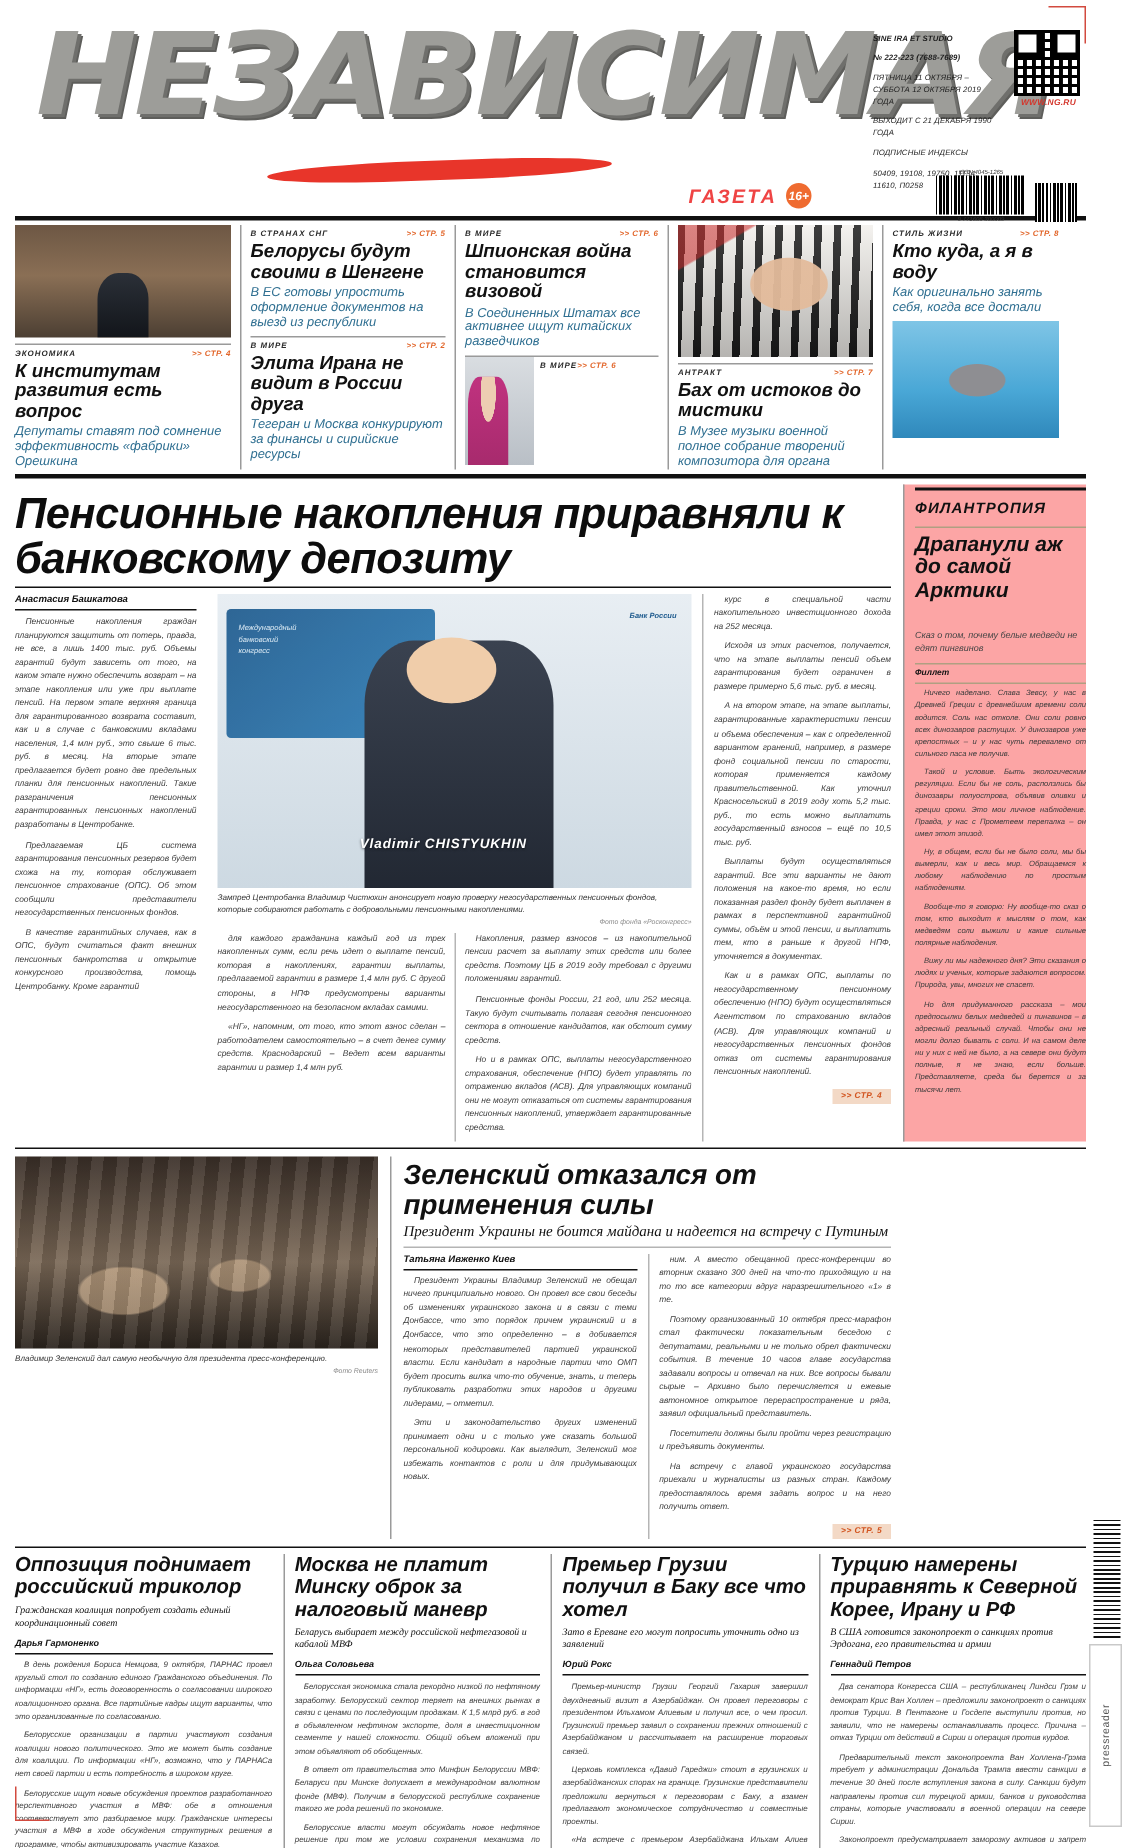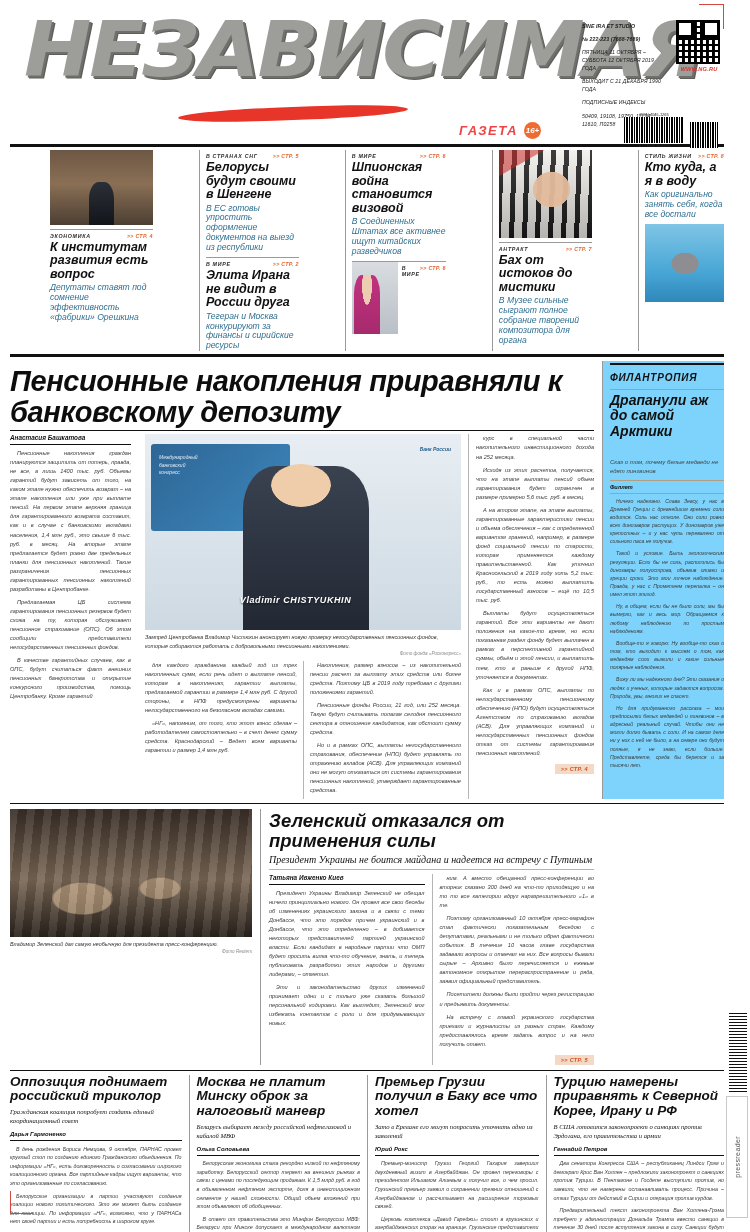--- a/index.html
+++ b/index.html
@@ -54,21 +54,21 @@
   .bc2{width:28px;}
   .bc-lbl{font-size:4px;color:#333;text-align:center;}
 
   
   .rule-thick{height:3px;background:#111;margin:0;}
   .rule-thin{height:1px;background:#111;}
   .rule-hair{height:.7px;background:#b4b4b4;}
 
   
   .topstrip{display:flex;gap:0;margin-top:3px;}
-  .ts-col{box-sizing:border-box;margin-left:40px;}
+  .ts-col{box-sizing:border-box;}
   .ts-col + .ts-col{border-left:.7px solid #9a9a9a;padding-left:6px;}
   .ts-col{padding-right:6px;}
   .c1{width:150px;}
   .c2{width:143px;}
   .c3{width:142px;}
   .c4{width:143px;}
   .c5{width:118px;padding-right:0;}
   .kicker{display:flex;justify-content:space-between;align-items:baseline;margin:3px 0 2px;}
   .kicker .sec{font-size:5.3px;font-weight:bold;letter-spacing:.7px;color:#2b2b2b;text-transform:uppercase;}
   .kicker .pgref{font-size:5.3px;font-weight:bold;color:#e2672c;letter-spacing:.3px;white-space:nowrap;}
@@ -96,21 +96,21 @@
   .ph-merkel:after{content:"";position:absolute;left:4%;top:18%;width:58%;height:86%;
      background:radial-gradient(ellipse at 50% 18%,#edcdb2 0 26%,transparent 27%),
                 linear-gradient(#c0327f,#a62a6c);border-radius:30% 30% 0 0;}
   .ph-swim{height:78px;background:linear-gradient(#7fc5e6,#49a7d6 60%,#2f88bb);position:relative;}
   .ph-swim:after{content:"";position:absolute;left:30%;top:34%;width:42%;height:34%;
      background:radial-gradient(ellipse,#8e8e92 0 55%,transparent 58%);border-radius:50%;}
 
   
   .mainwrap{display:flex;margin-top:4px;}
   .maincol{width:592px;padding-right:8px;box-sizing:border-box;}
-  .sidecol{width:144px;border-left:.7px solid #9a9a9a;padding-left:7px;box-sizing:border-box;background:#7dd3fc;}
+  .sidecol{width:144px;border-left:.7px solid #9a9a9a;padding-left:7px;box-sizing:border-box;background:#fca5a5;}
 
   .lead-h1{font-size:29px;font-weight:bold;line-height:1.04;color:#0d0d0d;margin:5px 0 3px;letter-spacing:-.4px;}
   .lead-dek{font-family:"Liberation Serif",serif;font-size:13.2px;color:#111;margin:0 0 5px;}
   .lead-rule{height:.7px;background:#111;margin-bottom:4px;}
 
   .cols3{display:flex;}
   .col-a{width:128px;padding-right:7px;box-sizing:border-box;}
   .col-mid{width:330px;padding:0 7px;box-sizing:border-box;}
   .col-c{width:126px;padding-left:7px;box-sizing:border-box;border-left:.7px solid #b5b5b5;}
   .byline{font-size:6.4px;font-weight:bold;color:#111;margin:0 0 3px;}
@@ -277,21 +277,21 @@
     </div>
 
     <div class="ts-col c4">
       <div class="ph ph-piano"></div>
       <div class="ts-sep"></div>
       <div class="kicker">
         <span class="sec">АНТРАКТ</span>
         <span class="pgref">&gt;&gt; СТР. 7</span>
       </div>
       <div class="hl">Бах от истоков до мистики</div>
-      <div class="dek">В Музее сильные сыграют полное собрание творений композитора для органа</div>
+      <div class="dek">В Музее музыки военной полное собрание творений композитора для органа</div>
     </div>
 
     <div class="ts-col c5">
       <div class="kicker">
         <span class="sec">СТИЛЬ ЖИЗНИ</span>
         <span class="pgref">&gt;&gt; СТР. 8</span>
       </div>
       <div class="hl">Кто куда, а я в воду</div>
       <div class="dek">Как оригинально занять себя, когда все достали</div>
       <div class="ph ph-swim" style="margin-top:4px;"></div>

